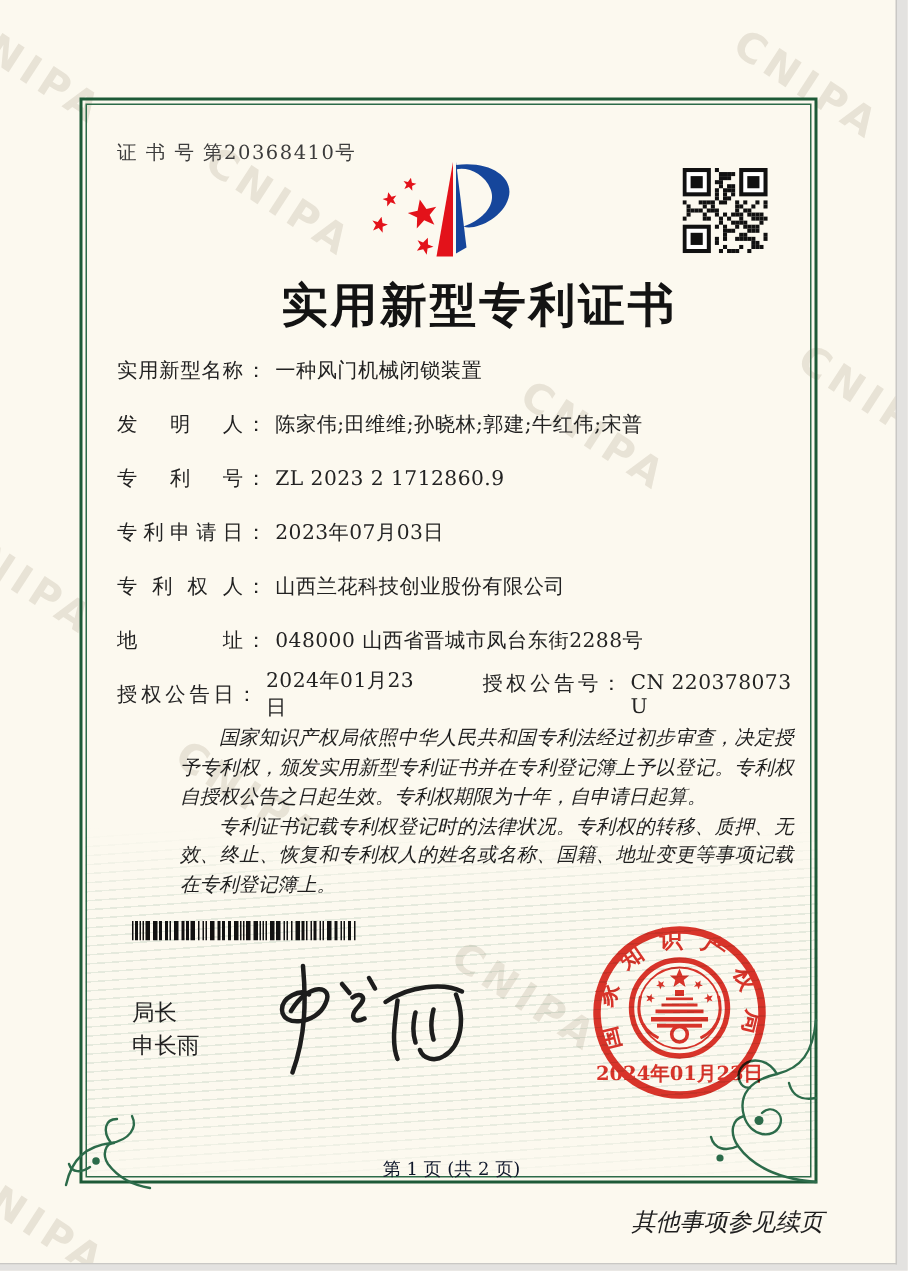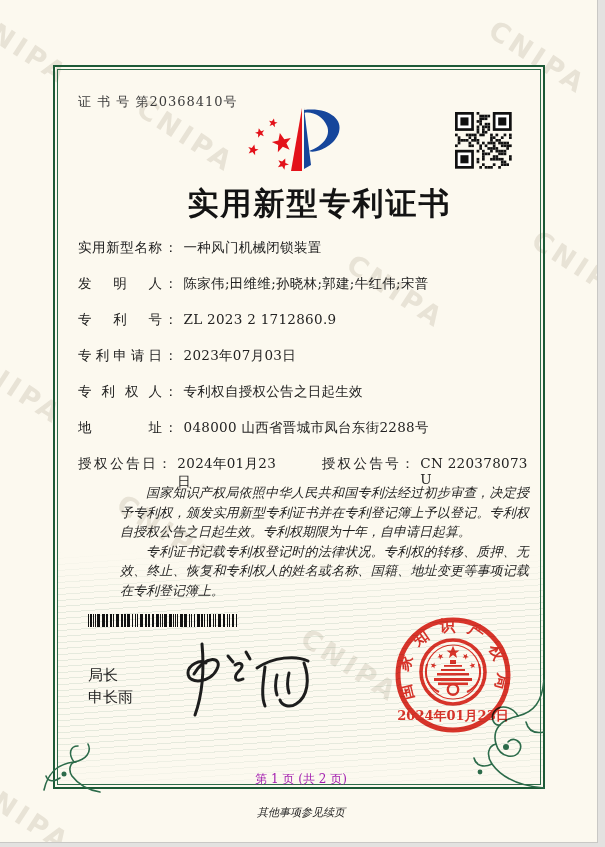--- a/index.html
+++ b/index.html
@@ -28,21 +28,21 @@
   .certno { position:absolute; left:78px; top:93px; font-size:13px; letter-spacing:1px;
             color:#3c3c3c; z-index:2; }
 
   .logo { position:absolute; left:240px; top:101px; z-index:2; }
   .qr   { position:absolute; left:455px; top:112px; z-index:2; }
 
   .title { position:absolute; left:53px; top:183px; width:496px; text-align:center;
            font-size:31px; font-weight:bold; letter-spacing:2px; color:#131313; z-index:2;padding-left:37px; }
 
   .fields { position:absolute; left:78px; top:239px; width:456px; z-index:2; }
-  .frow { display:flex; height:16px; margin-bottom:20px; font-size:13.5px; color:#222; }
+  .frow { display:flex; height:16px; margin-bottom:20px; font-size:13.5px; color:#222;align-items:center; }
   .flabel { display:inline-block; width:84px; text-align:justify; text-align-last:justify;
             text-justify:inter-character; }
   .fcolon { margin:0 2px 0 2px; }
   .fvalue { margin-left:4px; letter-spacing:0.3px; }
   .pair2  { margin-left:40px; display:flex; }
 
   .paras { position:absolute; left:79px; top:483px; width:450px; font-size:13px;
            line-height:19.5px; text-align:justify; color:#1f1f1f; font-style:italic; z-index:2; }
   .paras p { text-indent:2em;margin-left:41px; }
 
@@ -54,23 +54,23 @@
   .signature { position:absolute; left:160px; top:638px; z-index:2; }
 
   .seal { position:absolute; left:394px; top:616px; z-index:3; opacity:0.93;
           mix-blend-mode:multiply; }
 
   .flourish { position:absolute; z-index:1; }
   .fl-left  { left:40px; top:738px; }
   .fl-right { left:456px; top:676px; }
 
   .pagenum { position:absolute; left:53px; top:771px; width:496px; text-align:center;
-             font-size:12px; color:#a21caf; z-index:2; }
-  .note { position:absolute; left:53px; top:805px; width:496px; text-align:center;
-          font-size:11px; font-style:italic; color:#1f1f1f; z-index:2; }
+             font-size:12px; color:#0f172a; z-index:2; }
+  .note { position:absolute; left:53px; top:805px; width:496px; text-align:right;
+          font-size:16px; font-style:italic; color:#1f1f1f; z-index:2; }
 </style>
 </head>
 <body>
 
 <div class="page">
 
   <span class="wm" style="left:-18px;top:4px">CNIPA</span>
   <span class="wm" style="left:148px;top:92px">CNIPA</span>
   <span class="wm" style="left:500px;top:14px">CNIPA</span>
   <span class="wm" style="left:543px;top:224px">CNIPA</span>
@@ -250,21 +250,21 @@
         <span class="fvalue">ZL 2023 2 1712860.9</span>
     </div>
     <div class="frow">
       <span class="flabel">专利申请日</span>
         <span class="fcolon">：</span>
         <span class="fvalue">2023年07月03日</span>
     </div>
     <div class="frow">
       <span class="flabel">专利权人</span>
         <span class="fcolon">：</span>
-        <span class="fvalue">专利权自授权公告之日起生效</span>
+        <span class="fvalue">山西兰花科技创业股份有限公司</span>
     </div>
     <div class="frow">
       <span class="flabel">地址</span>
         <span class="fcolon">：</span>
         <span class="fvalue">048000 山西省晋城市凤台东街2288号</span>
     </div>
     <div class="frow">
       <span class="flabel">授权公告日</span>
         <span class="fcolon">：</span>
         <span class="fvalue">2024年01月23日</span>

